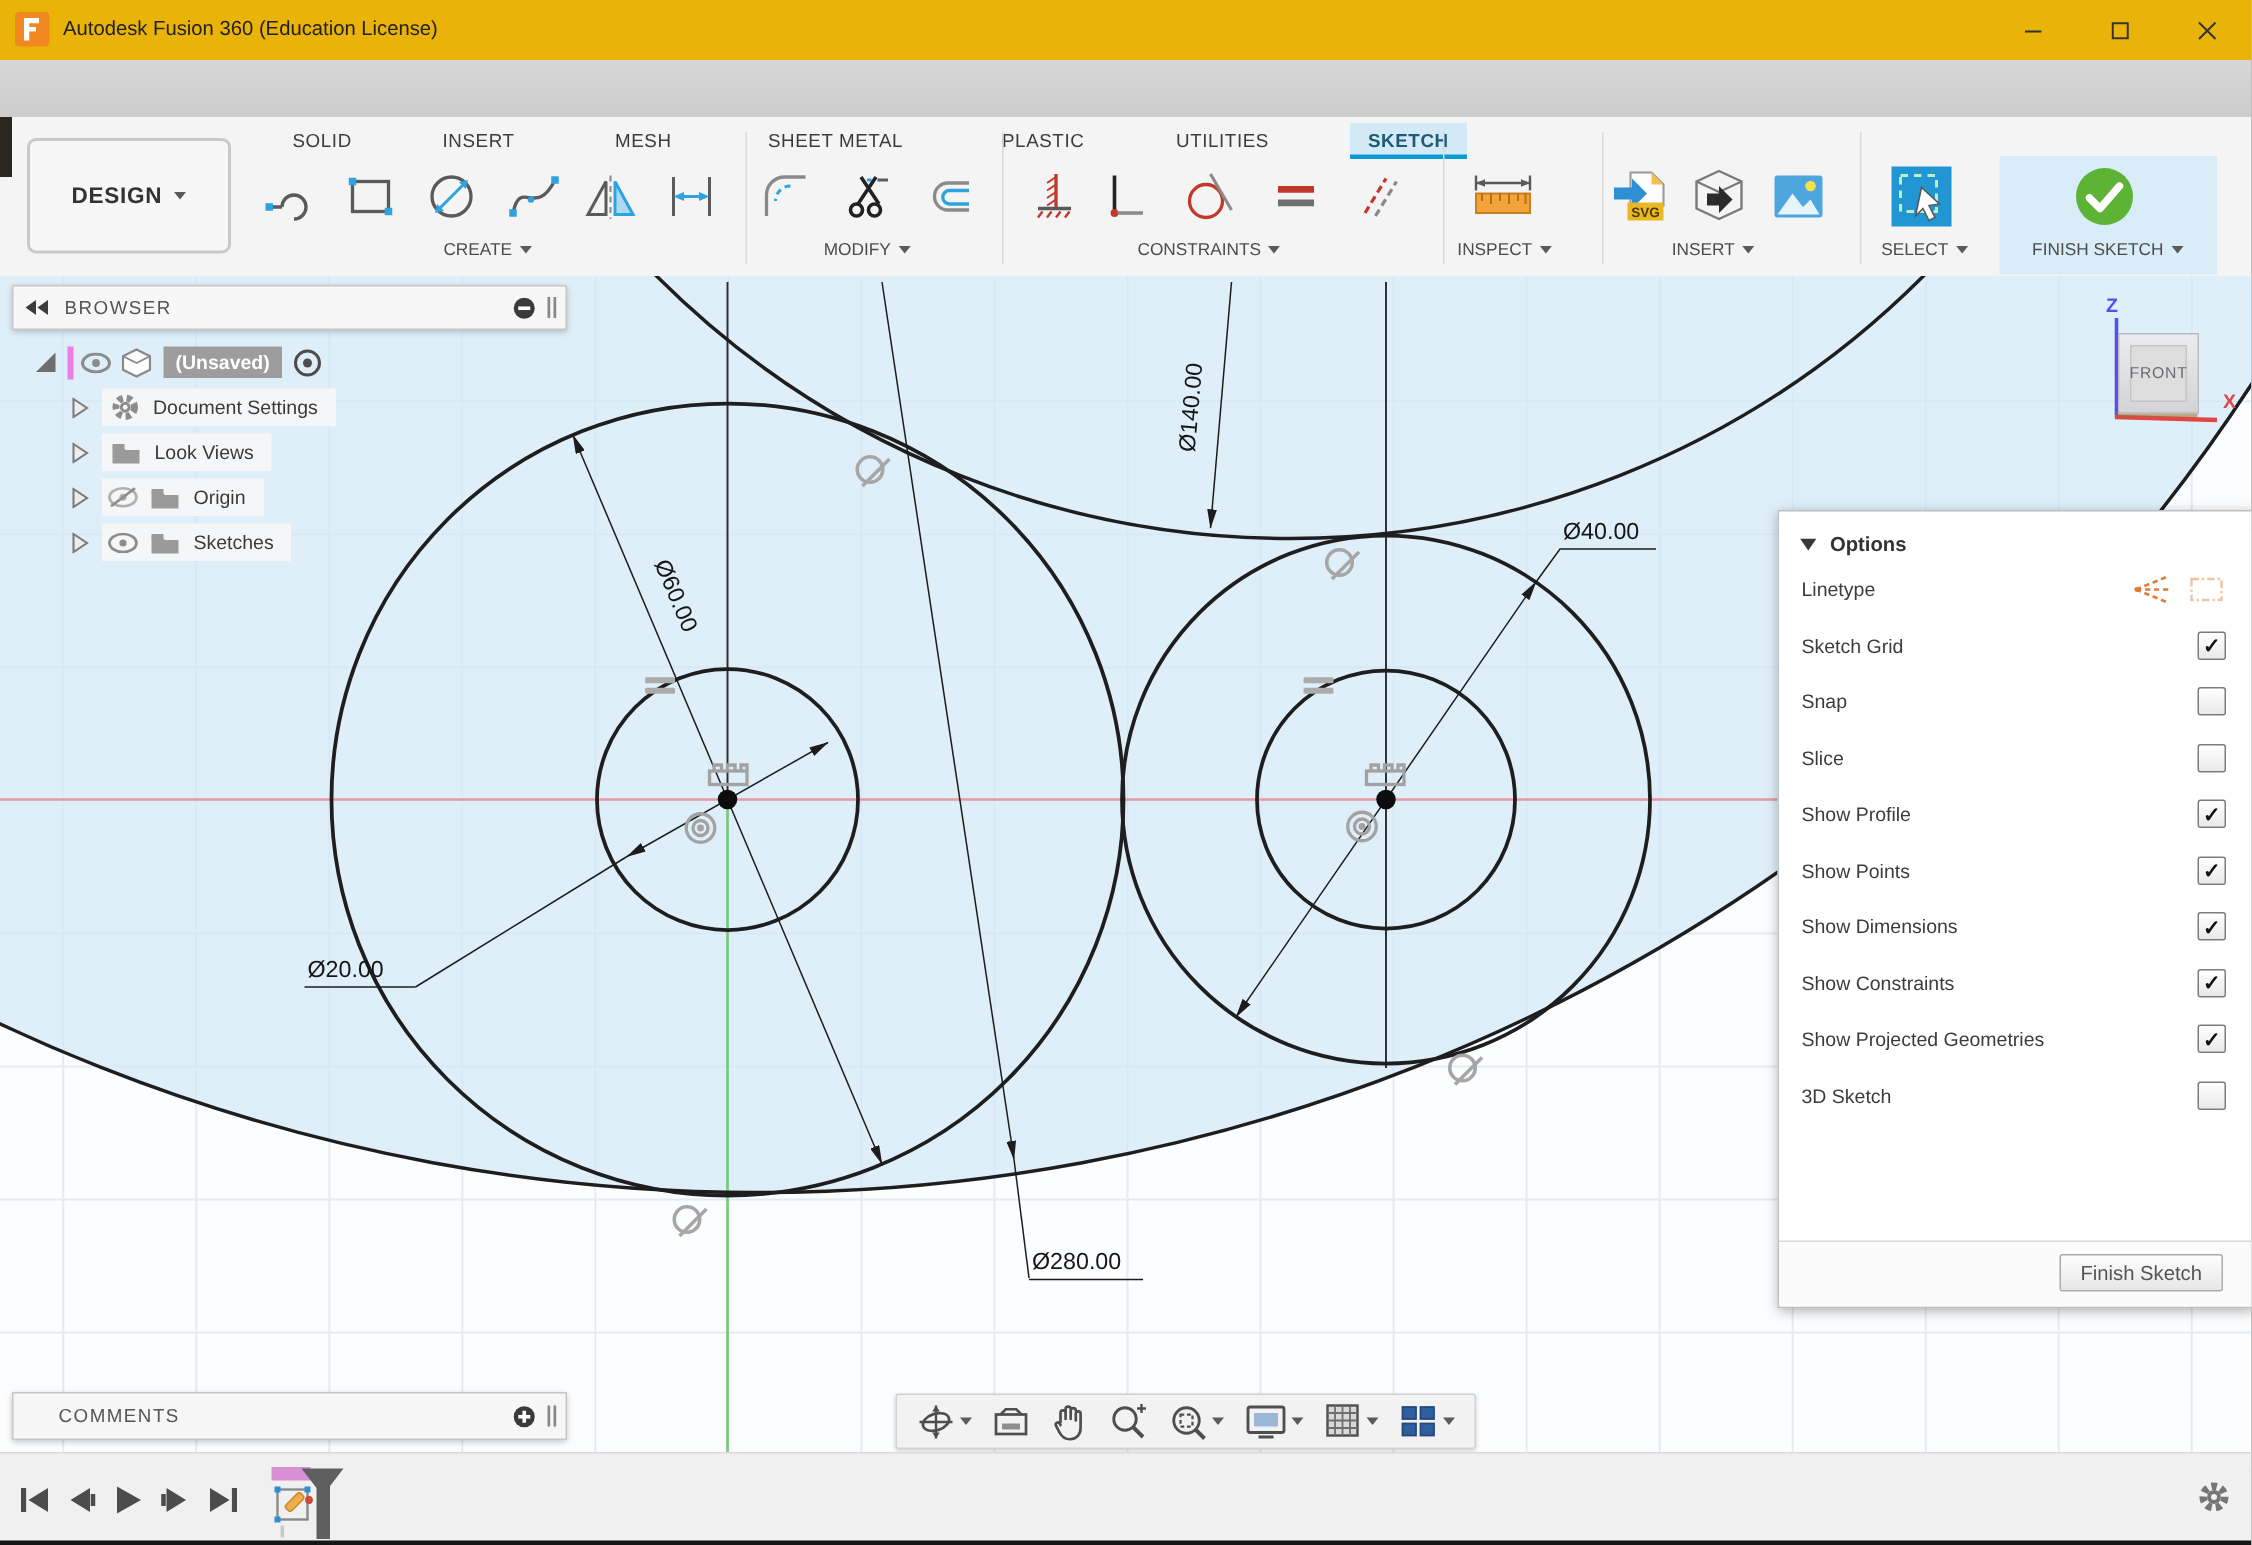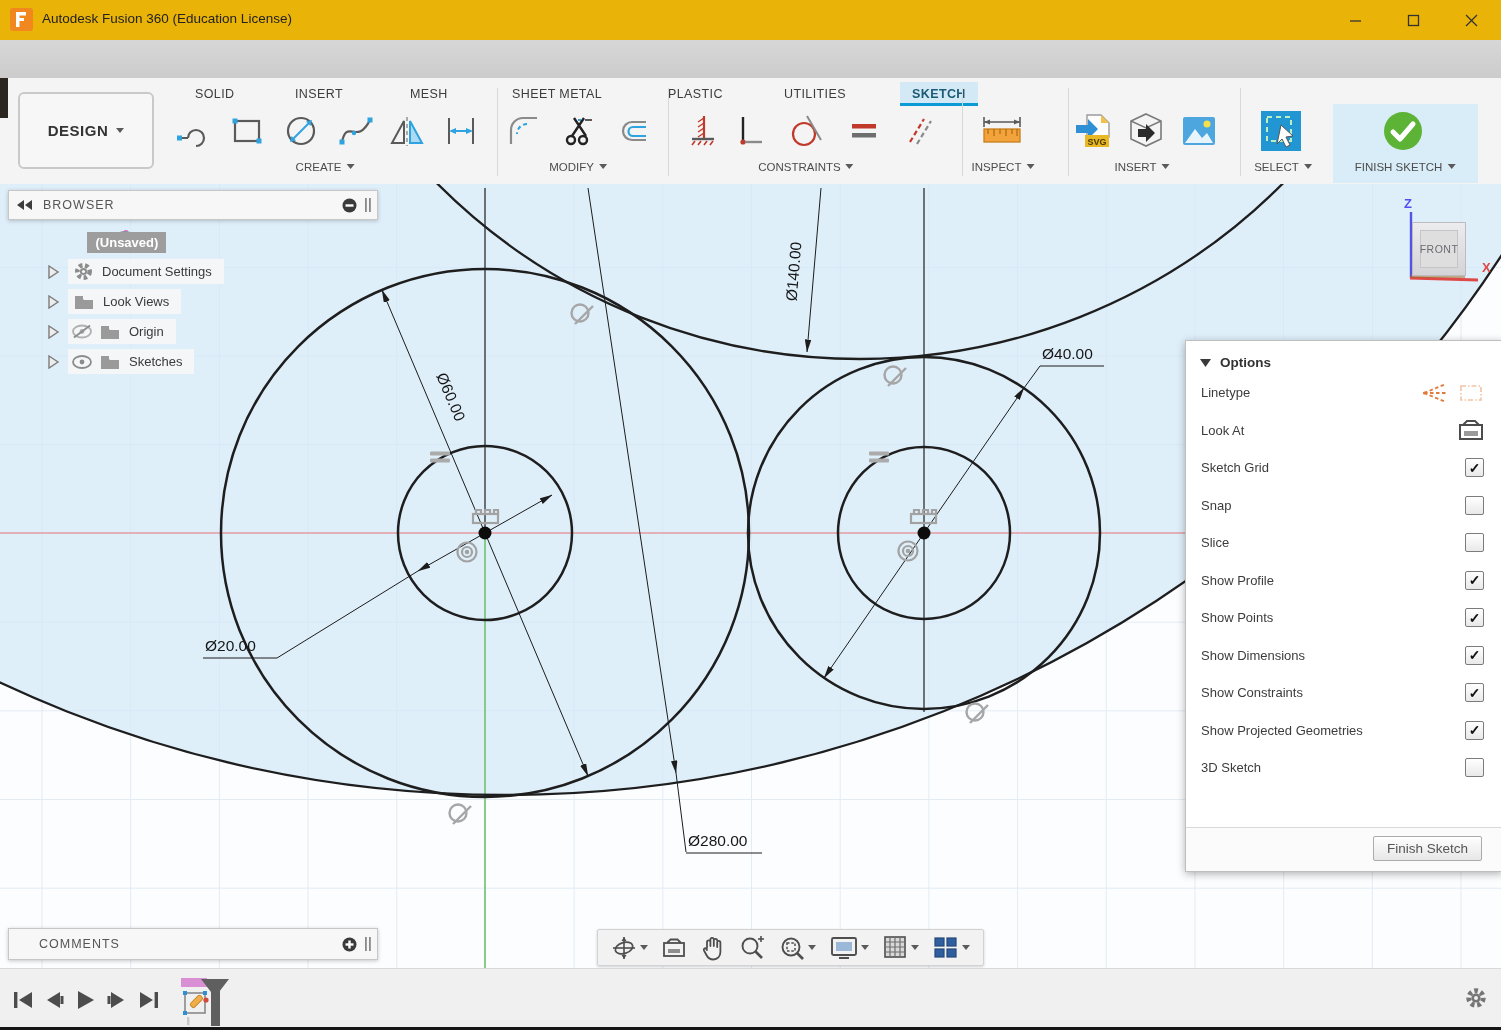--- a/index.html
+++ b/index.html
@@ -523,21 +523,21 @@
             <circle cx="7.5" cy="7.5" r="7" fill="#3a3a3a"></circle>
             <rect x="3.5" y="6.3" width="8" height="2.4" fill="#fff"></rect>
           </svg>
         <svg width="10" height="16" style="margin:0 4px 0 6px">
             <rect x="2" y="1" width="1.8" height="14" fill="#888"></rect>
             <rect x="6" y="1" width="1.8" height="14" fill="#888"></rect>
           </svg>
       </div>
 
       <div class="abs" style="left:8px;top:40px;">
-        <div class="treerow" style="margin-left:14px;flex-direction:column;">
+        <div class="treerow" style="margin-left:14px;">
           <svg width="17" height="17">
               <polygon points="2,15 15,15 15,2" fill="#6e6e6e"></polygon>
             </svg>
           <span style="display:inline-block;width:4px;height:22px;background:#ee7ce8;margin-left:6px;"></span>
           <svg width="20" height="14" style="margin-left:5px">
               <ellipse cx="10" cy="7" rx="9" ry="6" fill="none" stroke="#8c8c8c" stroke-width="2"></ellipse>
               <circle cx="10" cy="7" r="2.6" fill="#8c8c8c"></circle>
             </svg>
           <svg width="20" height="20" style="margin-left:7px">
               <polygon points="10,1 19,5.5 19,14.5 10,19 1,14.5 1,5.5" fill="#fdfdfd" stroke="#8a8a8a" stroke-width="1.5"></polygon>
@@ -659,29 +659,20 @@
               <line x1="2" y1="12" x2="24" y2="12"></line>
               <line x1="2" y1="12" x2="24" y2="21"></line>
           </g>
             <circle cx="2.5" cy="12" r="1.6" fill="#e07b39"></circle>
         </svg>
         <svg width="26" height="22" style="opacity:.45">
           <rect x="3" y="4" width="20" height="14" fill="none" stroke="#e07b39" stroke-width="1.6" stroke-dasharray="5,2,1.5,2"></rect>
         </svg>
       </div>
       <div class="pal-row">
-        <span class="pal-label">Look At</span>
-          <span class="spacer"></span>
-        <svg width="26" height="22">
-          <rect x="2" y="6" width="22" height="14" fill="none" stroke="#4c4c4c" stroke-width="2"></rect>
-          <rect x="6" y="12" width="14" height="5" fill="#9a9a9a"></rect>
-          <path d="M5,6 l4,-4 h8 l4,4" fill="none" stroke="#4c4c4c" stroke-width="2"></path>
-        </svg>
-      </div>
-      <div class="pal-row">
         <span class="pal-label">Sketch Grid</span>
           <span class="spacer"></span>
           <span class="checkbox checked">
             <span class="mark">✓</span>
           </span>
       </div>
       <div class="pal-row">
         <span class="pal-label">Snap</span>
           <span class="spacer"></span>
           <span class="checkbox"></span>

